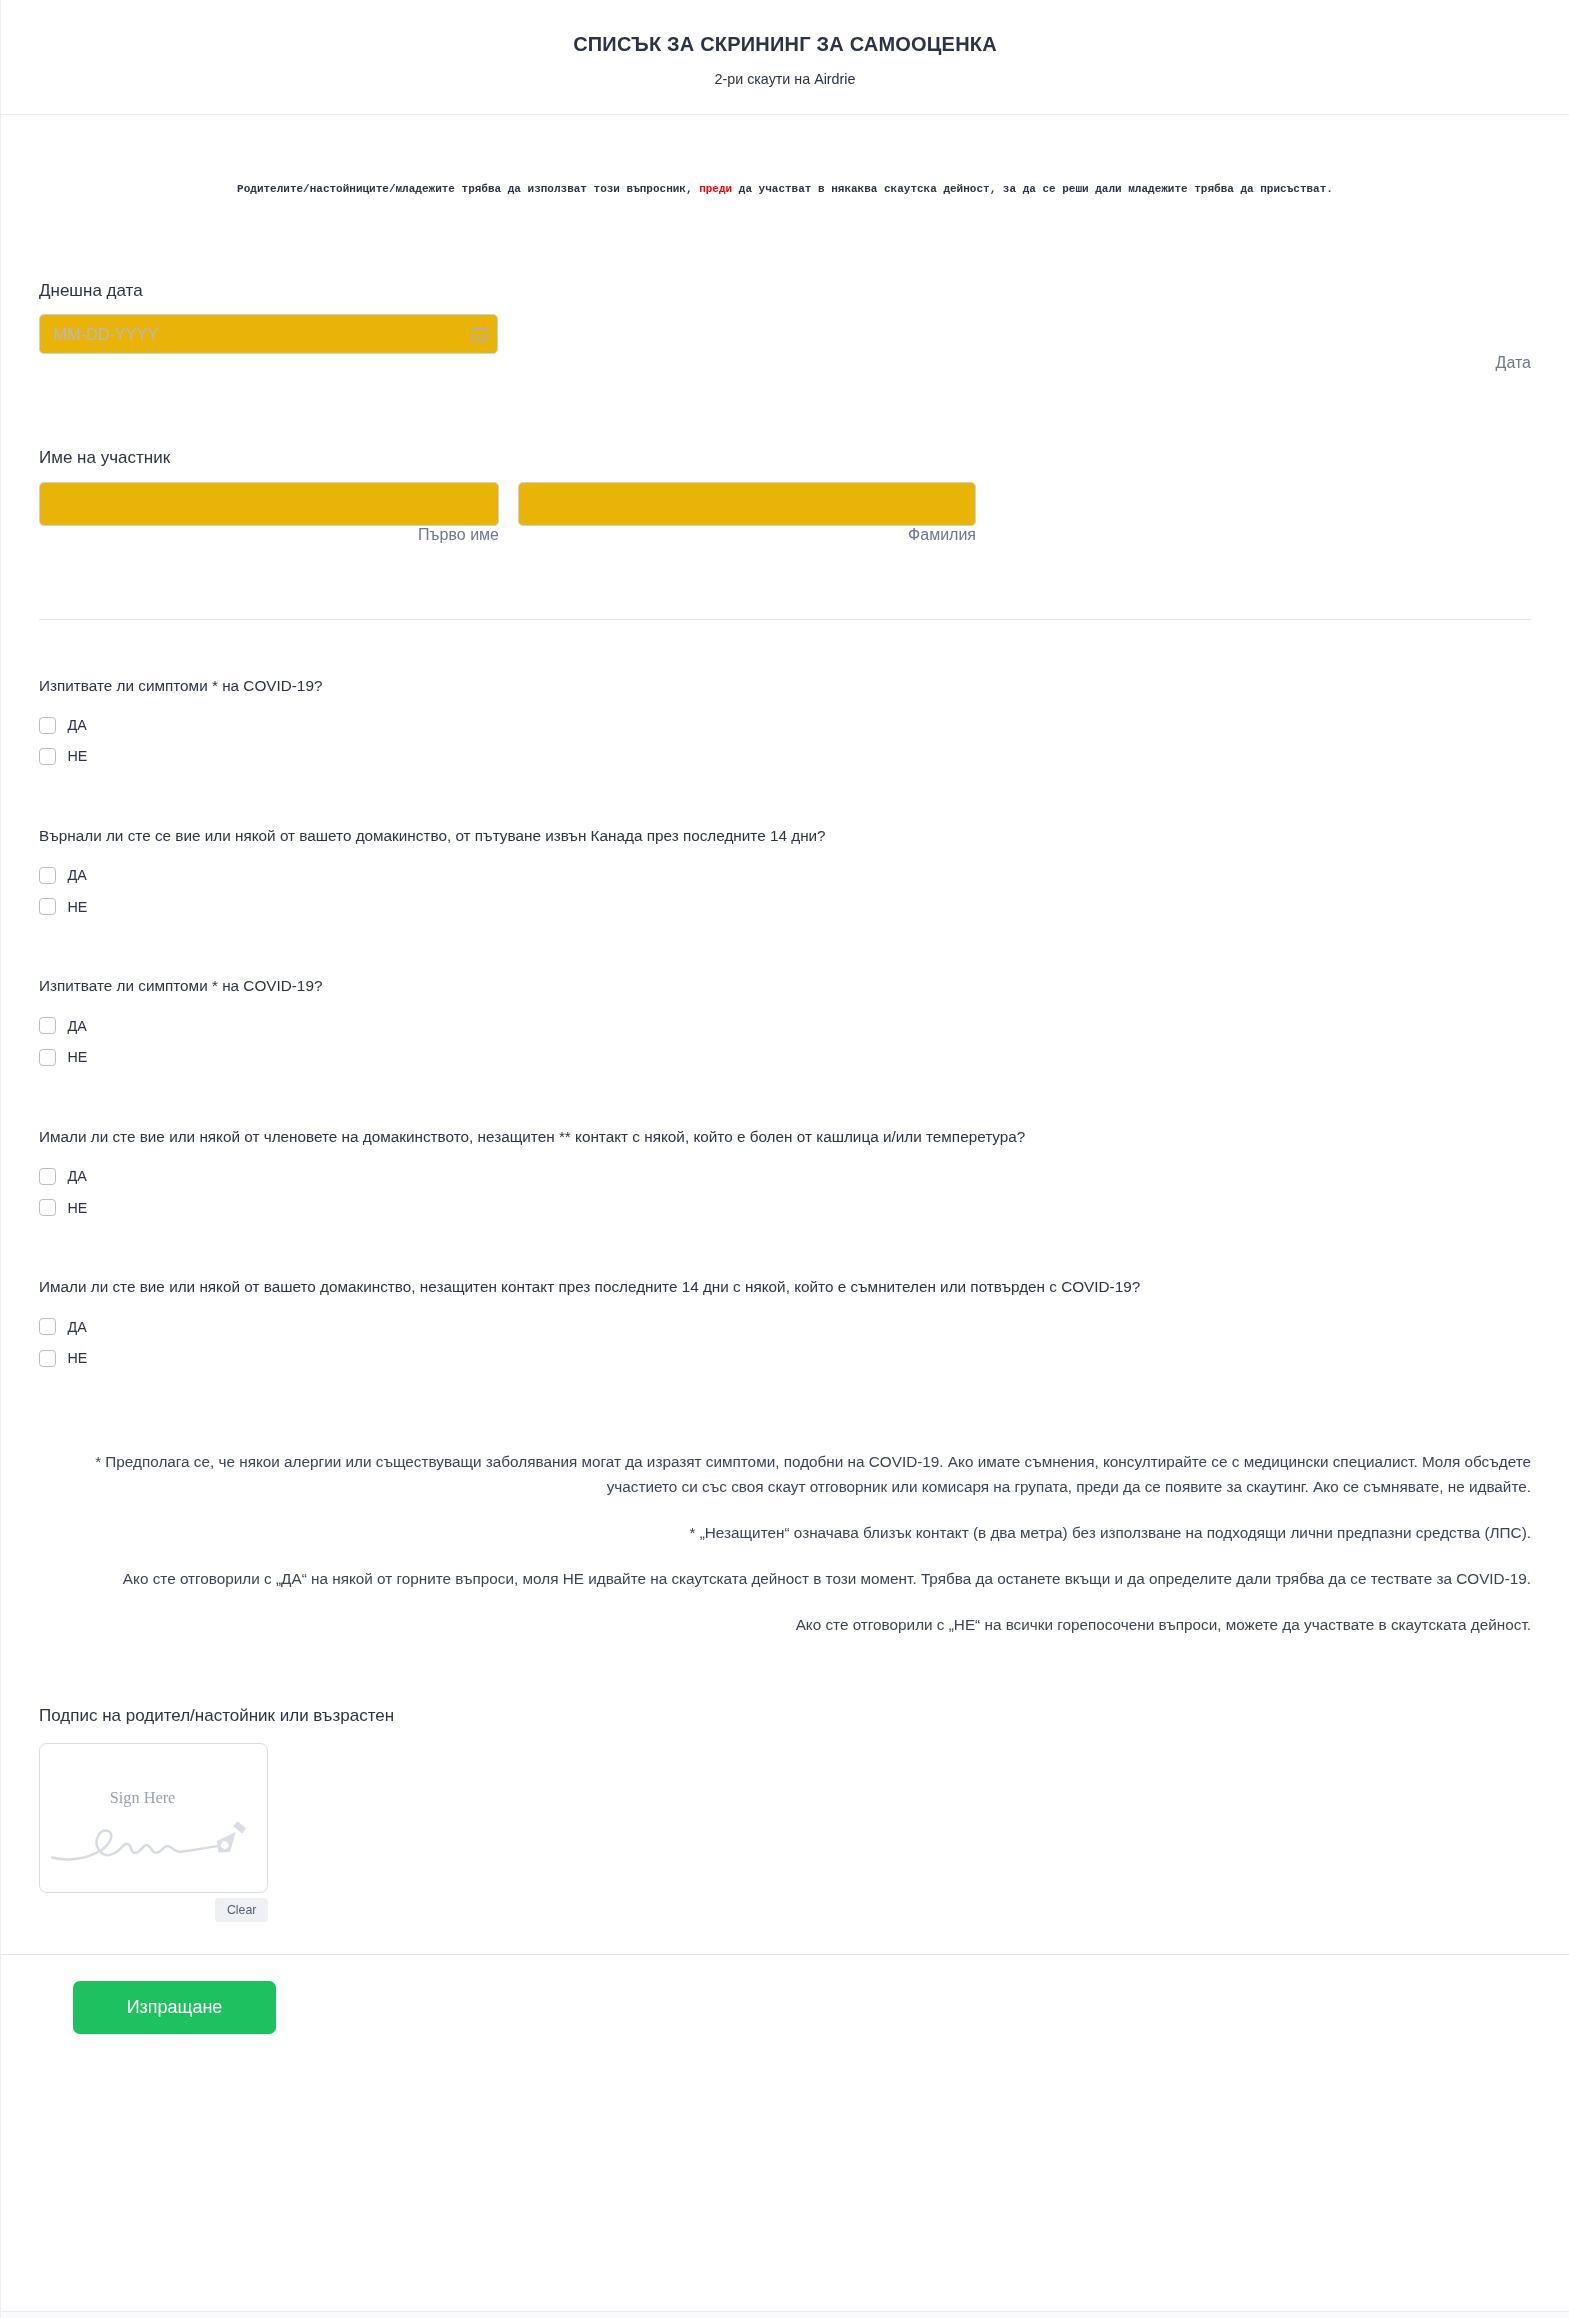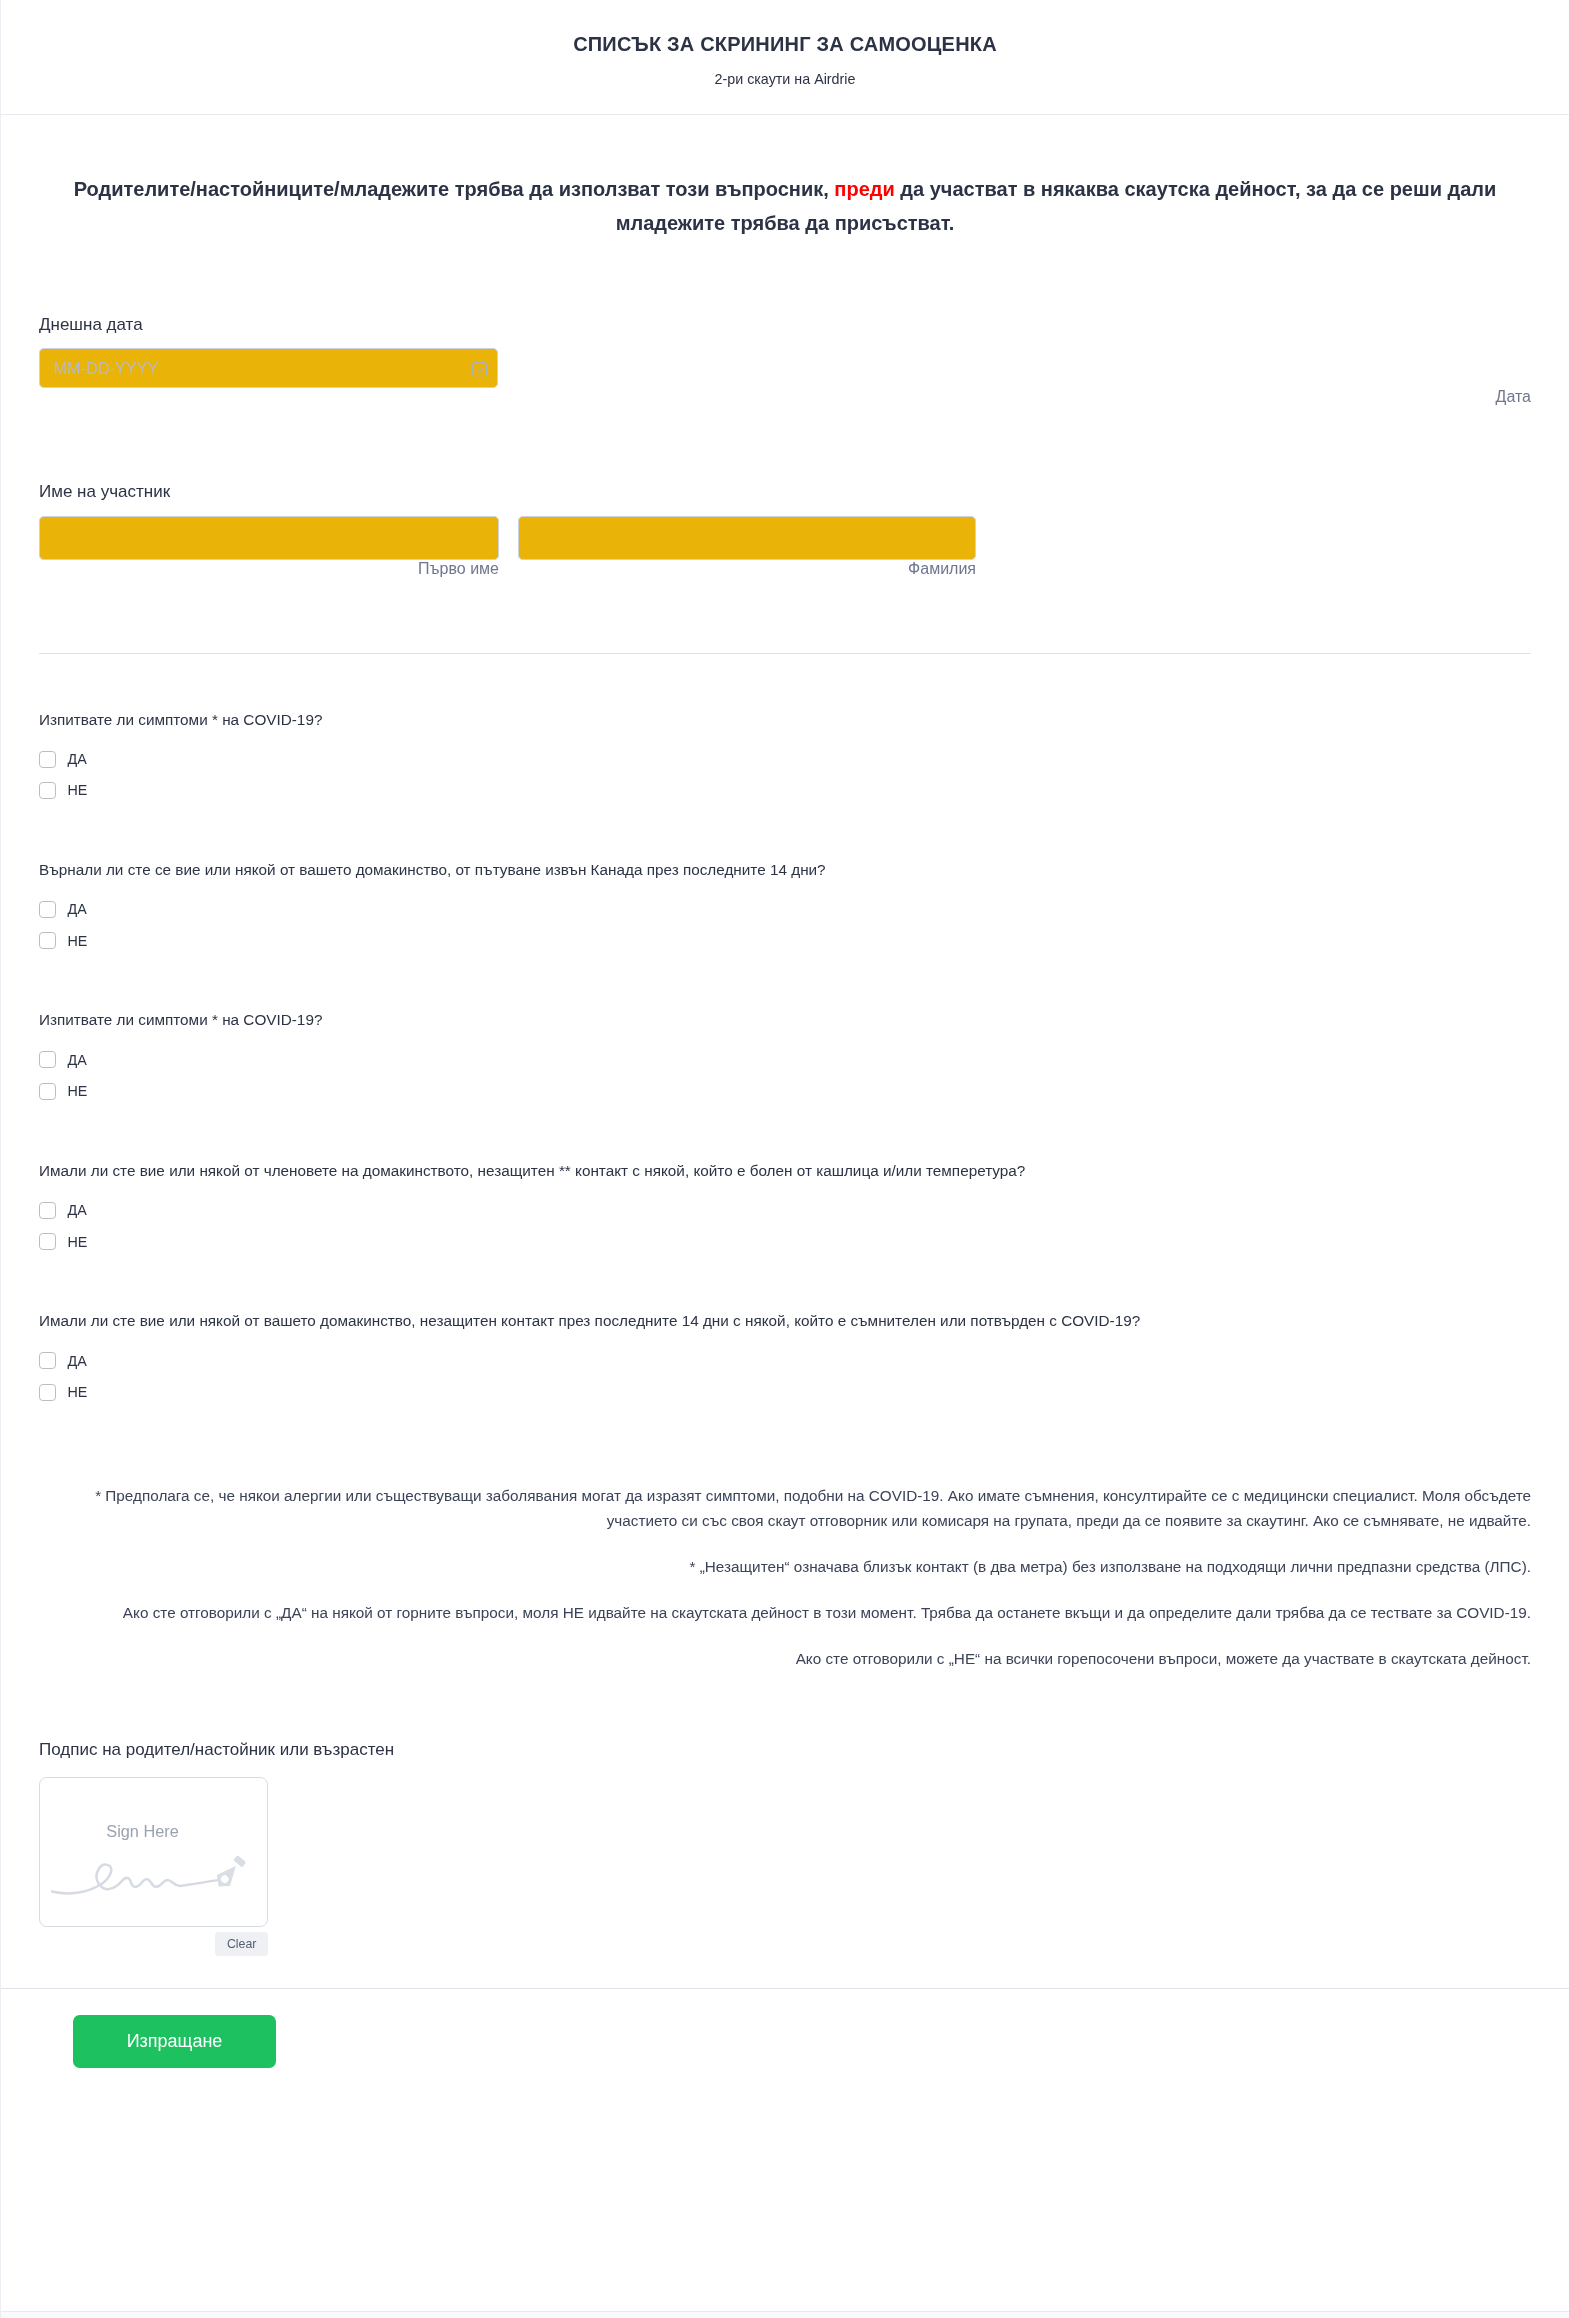--- a/index.html
+++ b/index.html
@@ -14,22 +14,23 @@
     overflow: hidden;
   }
   
   .header { text-align: center; padding: 32.5px 0 27px; border-bottom: 1px solid #e8eaef; }
   .title { font-size: 20px; font-weight: bold; letter-spacing: 0.2px; }
   .subtitle { margin-top: 15.3px; font-size: 14.3px; color: #2c3345; }
   
   .intro {
     margin: 57px 38px 0;
     text-align: center;
-    font-size: 20px; font-weight: bold;
+    font-size: 11px; font-weight: bold;
     line-height: 34px;
+    font-family: Liberation Mono, monospace;
   }
   .intro .hl { color: #ff0000; }
   
   .content { padding: 0 38px; }
   .field-label { font-size: 17px; font-weight: 500; color: #2c3345; }
   .sublabel { font-size: 16px; color: #6e7690; margin-top: 0; text-align: right; }
   .divider { border: none; border-top: 1px solid #dfe2e8; margin-top: 75px; }
   input[type="text"] {
     font-family: "Liberation Sans", "DejaVu Sans", sans-serif;
     font-size: 16.3px; color: #2c3345;
@@ -71,21 +72,21 @@
   .notes p { font-size: 15.3px; line-height: 25px; color: #3b4358; margin-bottom: 21px; }
   .notes p:last-child { margin-bottom: 0; }
   
   .signature-field { margin-top: 69px; }
   .sig-pad {
     position: relative; width: 229px; height: 150px; margin-top: 17px;
     border: 1px solid #d7dbe2; border-radius: 7.6px; background: #fff; cursor: crosshair;
   }
   .sign-here {
     position: absolute; left: 0; right: 22px; top: 44px;
-    text-align: center; font-size: 16.3px; color: #9aa2b1;
+    text-align: center; font-size: 16.3px; color: #9aa2b1; font-family: Liberation Serif, serif;
   }
   .sig-art { position: absolute; left: 7.6px; bottom: 23px; }
   .clear-row { width: 229px; text-align: right; margin-top: 5.7px; }
   .clear-btn {
     display: inline-block; font-size: 12.4px; color: #555f73;
     background: #eef0f4; border: none; border-radius: 3.8px;
     padding: 4.8px 11.5px; cursor: pointer;
     font-family: "Liberation Sans", "DejaVu Sans", sans-serif;
   }
   

